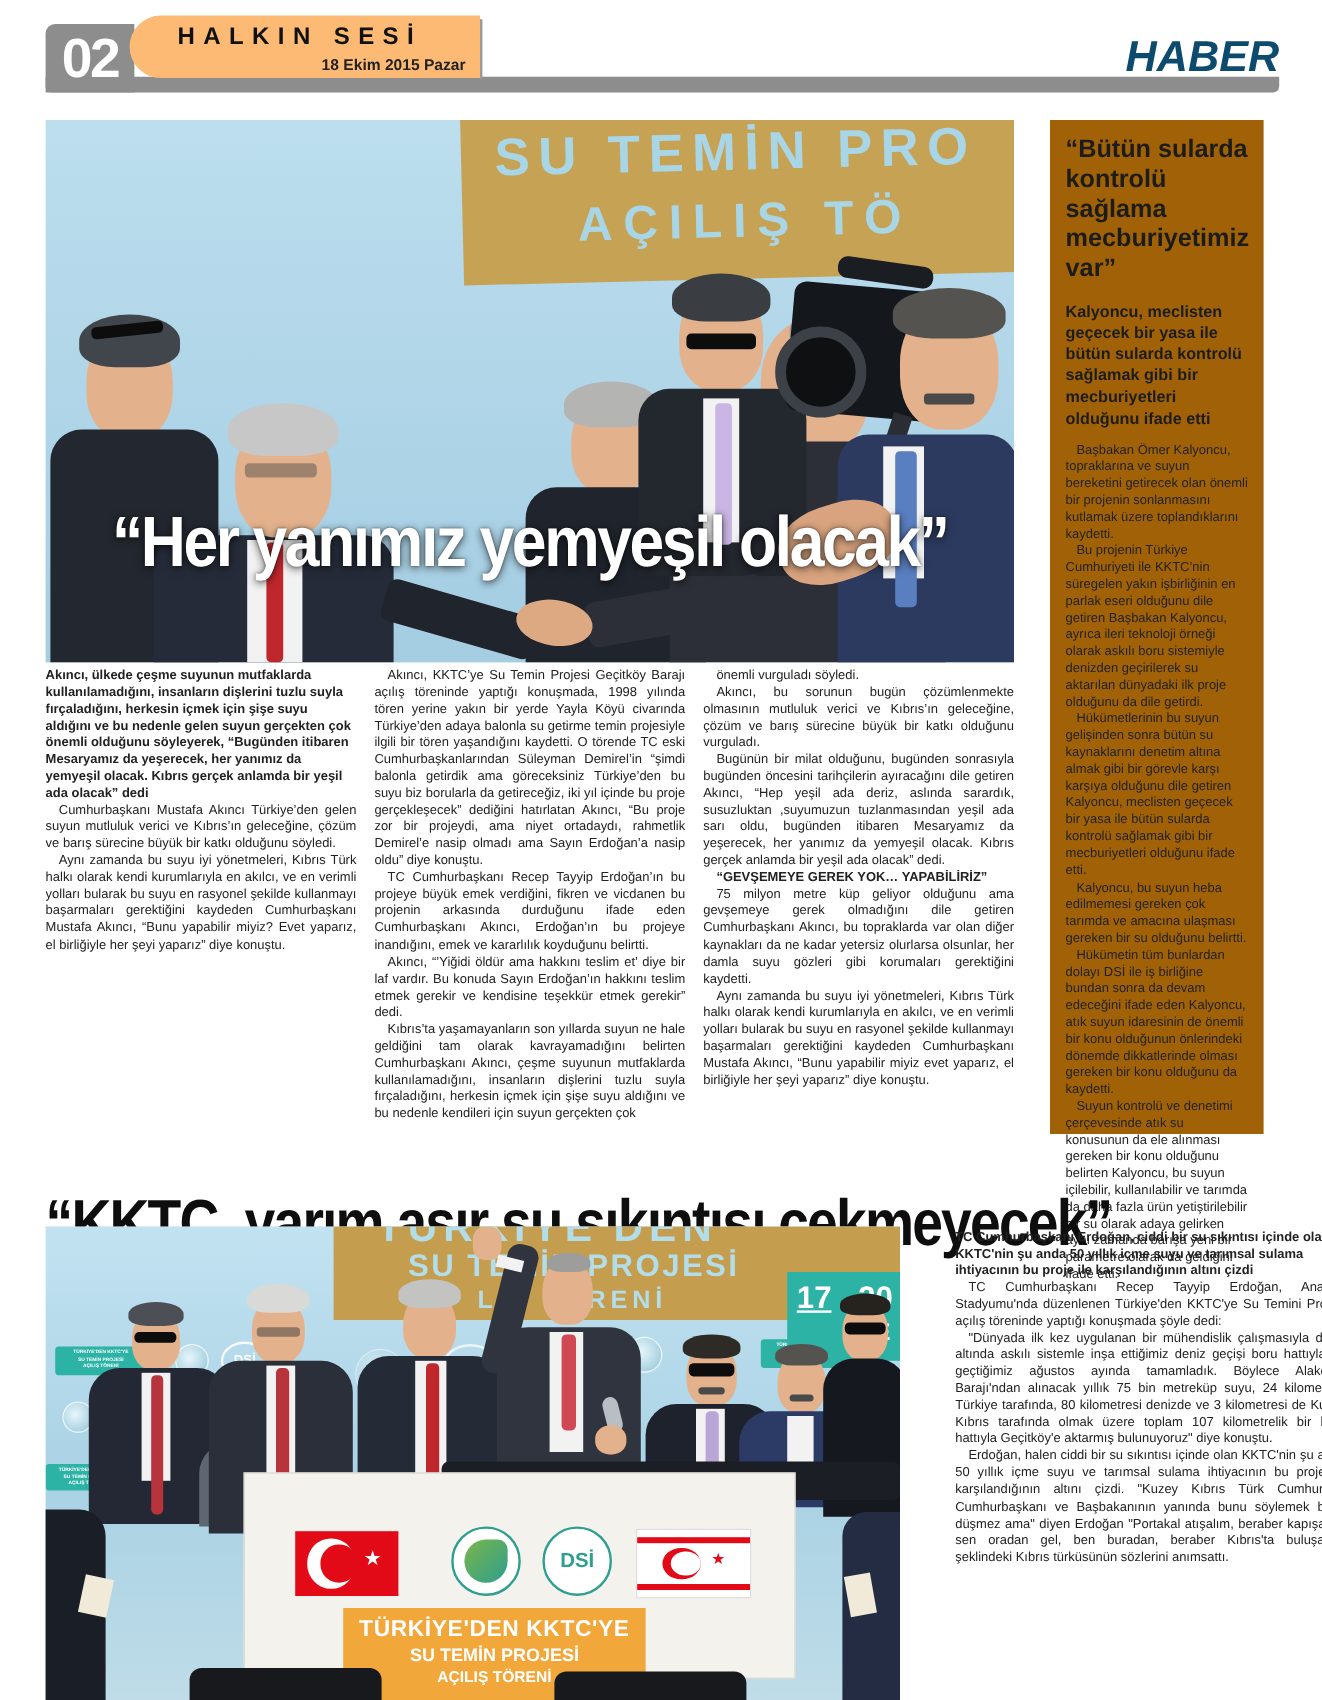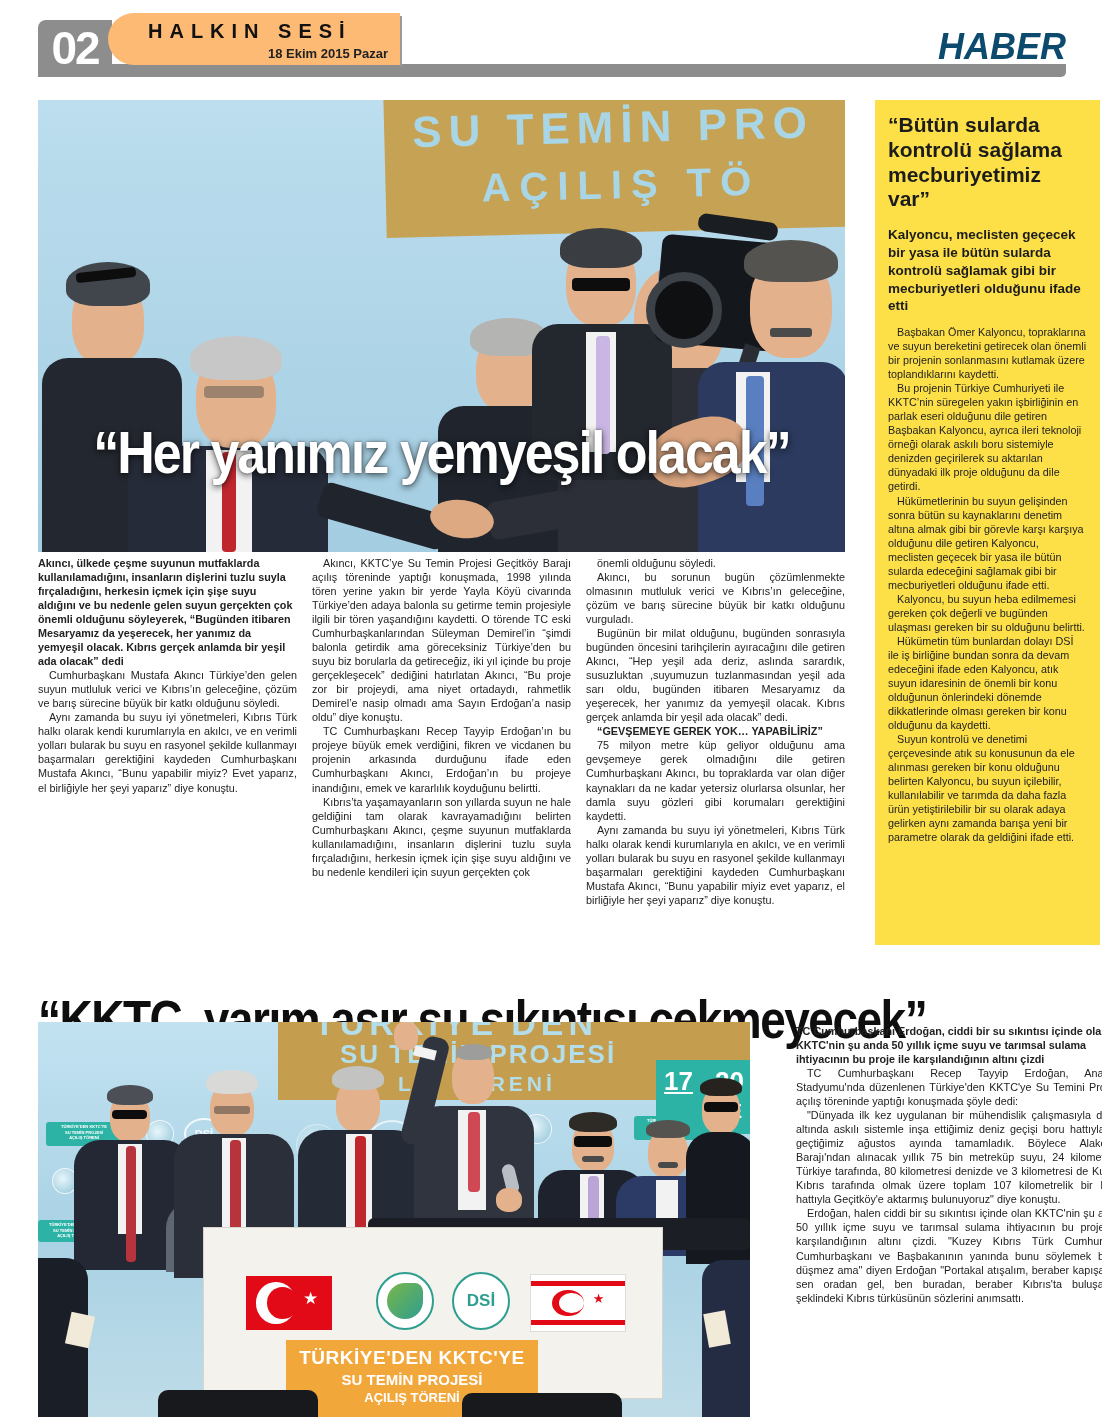--- a/index.html
+++ b/index.html
@@ -30,21 +30,21 @@
   
   .photo1{left:38px;top:100px;width:807px;height:452px;background:linear-gradient(#bcdeee,#a4cde2);}
   .p1banner{left:43%;top:-8px;width:60%;height:140px;background:#c6a254;transform:rotate(-1.4deg);}
   .p1b1{left:28px;top:10px;font-size:44px;font-weight:bold;color:#a9d6e6;letter-spacing:7px;white-space:nowrap;}
   .p1b2{left:96px;top:70px;font-size:40px;font-weight:bold;color:#a9d6e6;letter-spacing:9px;white-space:nowrap;}
   .p1head{left:0;right:0;top:322px;text-align:center;font-size:52px;font-weight:800;color:#fff;
           letter-spacing:-2px;transform:scale(1,1.14);white-space:nowrap;
           text-shadow:0 2px 7px rgba(0,0,0,.65),0 0 2px rgba(0,0,0,.5);}
 
   
-  .sidebar{left:875px;top:100px;width:225px;height:845px;background:#fde047;box-sizing:border-box;padding:13px 13px;}
+  .sidebar{left:875px;top:100px;width:178px;height:845px;background:#a16207;box-sizing:border-box;padding:13px 13px;}
   .sb-title{font-size:21px;line-height:1.18;font-weight:bold;color:#1c1c1c;margin:0;}
   .sb-sub{font-size:13.5px;line-height:1.32;font-weight:bold;color:#1c1c1c;margin:14px 0 0 0;}
   .sb-body{margin-top:10px;}
   .sb-body p{margin:0;font-size:10.8px;line-height:1.3;color:#222;text-indent:9px;}
 
   
   .cols{left:38px;top:556px;width:808px;height:400px;display:flex;gap:15px;overflow:hidden;}
   .col{width:259px;}
   .intro1{font-size:16.5px;line-height:1.34;font-weight:bold;color:#141414;margin:0 0 12px 0;}
   .body p{margin:0;font-size:10.8px;line-height:1.3;text-align:justify;text-indent:11px;color:#222;}
@@ -162,40 +162,41 @@
 
     <div class="a p1head">“Her yanımız yemyeşil olacak”</div>
   </div>
 
   <div class="a sidebar">
     <h2 class="sb-title">“Bütün sularda kontrolü sağlama mecburiyetimiz var”</h2>
     <h3 class="sb-sub">Kalyoncu, meclisten geçecek bir yasa ile bütün sularda kontrolü sağlamak gibi  bir mecburiyetleri olduğunu ifade etti</h3>
     <div class="sb-body">
       <p>Başbakan Ömer Kalyoncu, topraklarına ve suyun bereketini getirecek olan önemli bir projenin sonlanmasını kutlamak üzere toplandıklarını kaydetti.</p>
       <p>Bu projenin Türkiye Cumhuriyeti ile KKTC’nin süregelen yakın işbirliğinin en parlak eseri olduğunu dile getiren Başbakan Kalyoncu, ayrıca ileri teknoloji örneği olarak askılı boru sistemiyle denizden geçirilerek su aktarılan dünyadaki ilk proje olduğunu da dile getirdi.</p>
-      <p>Hükümetlerinin bu suyun gelişinden sonra bütün su kaynaklarını denetim altına almak gibi bir görevle karşı karşıya olduğunu dile getiren Kalyoncu, meclisten geçecek bir yasa ile bütün sularda edeceğini sağlamak gibi bir mecburiyetleri olduğunu ifade etti.</p>
-      <p>Kalyoncu, bu suyun heba edilmemesi gereken çok değerli ve bugünden ulaşması gereken bir su olduğunu belirtti.</p>
+      <p>Hükümetlerinin bu suyun gelişinden sonra bütün su kaynaklarını denetim altına almak gibi bir görevle karşı karşıya olduğunu dile getiren Kalyoncu, meclisten geçecek bir yasa ile bütün sularda kontrolü sağlamak gibi bir mecburiyetleri olduğunu ifade etti.</p>
+      <p>Kalyoncu, bu suyun heba edilmemesi gereken çok tarımda ve amacına ulaşması gereken bir su olduğunu belirtti.</p>
       <p>Hükümetin tüm bunlardan dolayı DSİ ile iş birliğine bundan sonra da devam edeceğini ifade eden Kalyoncu, atık suyun idaresinin de önemli bir konu olduğunun önlerindeki dönemde dikkatlerinde olması gereken bir konu olduğunu da kaydetti.</p>
       <p>Suyun kontrolü ve denetimi çerçevesinde atık su konusunun da ele alınması gereken bir konu olduğunu belirten Kalyoncu, bu suyun içilebilir, kullanılabilir ve tarımda da daha fazla ürün yetiştirilebilir bir su olarak adaya gelirken aynı zamanda barışa yeni bir parametre olarak da geldiğini ifade etti.</p>
     </div>
   </div>
 
   <div class="a cols">
     <div class="col body">
       <p class="intro1" style="text-align:left;text-indent:0;">Akıncı, ülkede çeşme suyunun mutfaklarda kullanılamadığını, insanların dişlerini tuzlu suyla fırçaladığını, herkesin içmek için şişe suyu aldığını ve bu nedenle gelen suyun gerçekten çok önemli olduğunu söyleyerek, “Bugünden itibaren Mesaryamız da yeşerecek, her yanımız da yemyeşil olacak. Kıbrıs gerçek anlamda bir yeşil ada olacak” dedi</p>
       <p>Cumhurbaşkanı Mustafa Akıncı Türkiye’den gelen suyun mutluluk verici ve Kıbrıs’ın geleceğine, çözüm ve barış sürecine büyük bir katkı olduğunu söyledi.</p>
       <p>Aynı zamanda bu suyu iyi yönetmeleri, Kıbrıs Türk halkı olarak kendi kurumlarıyla en akılcı, ve en verimli yolları bularak bu suyu en rasyonel şekilde kullanmayı başarmaları gerektiğini kaydeden Cumhurbaşkanı Mustafa Akıncı, “Bunu yapabilir miyiz? Evet yaparız, el birliğiyle her şeyi yaparız” diye konuştu.</p>
     </div>
     <div class="col body">
       <p>Akıncı, KKTC’ye Su Temin Projesi Geçitköy Barajı açılış töreninde yaptığı konuşmada, 1998 yılında tören yerine yakın bir yerde Yayla Köyü civarında Türkiye’den adaya balonla su getirme temin projesiyle ilgili bir tören yaşandığını kaydetti. O törende TC eski Cumhurbaşkanlarından Süleyman Demirel’in “şimdi balonla getirdik ama göreceksiniz Türkiye’den bu suyu biz borularla da getireceğiz, iki yıl içinde bu proje gerçekleşecek” dediğini hatırlatan Akıncı, “Bu proje zor bir projeydi, ama niyet ortadaydı, rahmetlik Demirel’e nasip olmadı ama Sayın Erdoğan’a nasip oldu” diye konuştu.</p>
       <p>TC Cumhurbaşkanı Recep Tayyip Erdoğan’ın bu projeye büyük emek verdiğini, fikren ve vicdanen bu projenin arkasında durduğunu ifade eden Cumhurbaşkanı Akıncı, Erdoğan’ın bu projeye inandığını, emek ve kararlılık koyduğunu belirtti.</p>
+      <p>Akıncı, “’Yiğidi öldür ama hakkını teslim et’ diye bir laf vardır. Bu konuda Sayın Erdoğan’ın hakkını teslim etmek gerekir ve kendisine teşekkür etmek gerekir” dedi.</p>
       <p>Kıbrıs’ta yaşamayanların son yıllarda suyun ne hale geldiğini tam olarak kavrayamadığını belirten Cumhurbaşkanı Akıncı, çeşme suyunun mutfaklarda kullanılamadığını, insanların dişlerini tuzlu suyla fırçaladığını, herkesin içmek için şişe suyu aldığını ve bu nedenle kendileri için suyun gerçekten çok</p>
     </div>
     <div class="col body">
-      <p>önemli olduğunu söyledi.</p>
+      <p>önemli vurguladı söyledi.</p>
       <p>Akıncı, bu sorunun bugün çözümlenmekte olmasının mutluluk verici ve Kıbrıs’ın geleceğine, çözüm ve barış sürecine büyük bir katkı olduğunu vurguladı.</p>
       <p>Bugünün bir milat olduğunu, bugünden sonrasıyla bugünden öncesini tarihçilerin ayıracağını dile getiren Akıncı, “Hep yeşil ada deriz, aslında sarardık, susuzluktan ,suyumuzun tuzlanmasından yeşil ada sarı oldu, bugünden itibaren Mesaryamız da yeşerecek, her yanımız da yemyeşil olacak. Kıbrıs gerçek anlamda bir yeşil ada olacak” dedi.</p>
       <p class="subhead">“GEVŞEMEYE GEREK YOK… YAPABİLİRİZ”</p>
       <p>75 milyon metre küp geliyor olduğunu ama gevşemeye gerek olmadığını dile getiren Cumhurbaşkanı Akıncı, bu topraklarda var olan diğer kaynakları da ne kadar yetersiz olurlarsa olsunlar, her damla suyu gözleri gibi korumaları gerektiğini kaydetti.</p>
       <p>Aynı zamanda bu suyu iyi yönetmeleri, Kıbrıs Türk halkı olarak kendi kurumlarıyla en akılcı, ve en verimli yolları bularak bu suyu en rasyonel şekilde kullanmayı başarmaları gerektiğini kaydeden Cumhurbaşkanı Mustafa Akıncı, “Bunu yapabilir miyiz evet yaparız, el birliğiyle her şeyi yaparız” diye konuştu.</p>
     </div>
   </div>
 
   <h1 class="a headline2">“KKTC, yarım asır su sıkıntısı çekmeyecek”</h1>
 

